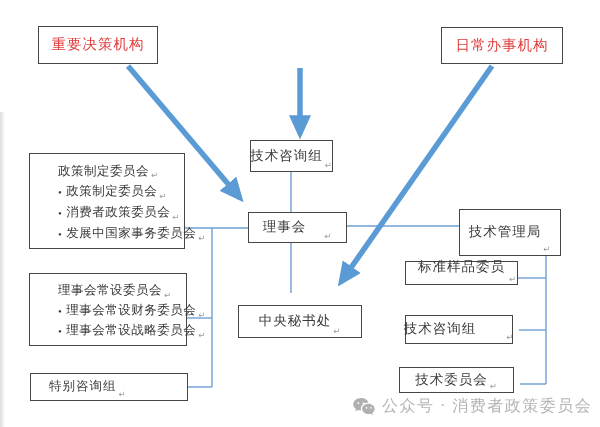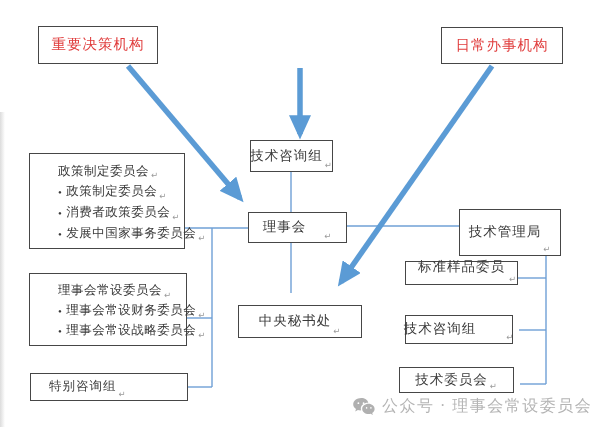--- a/index.html
+++ b/index.html
@@ -166,15 +166,15 @@
           <path d="M16.6 6.8c-3.6 0-6.4 2.3-6.4 5.1 0 2.8 2.8 5.1 6.4 5.1.7 0 1.4-.1 2-.3l2.3 1.2-.7-2c1.5-.9 2.4-2.4 2.4-4 0-2.8-2.9-5.1-6-5.1z"></path>
         </g>
         <g fill="#ffffff">
           <circle cx="6.4" cy="6.2" r="0.9"></circle>
           <circle cx="11.6" cy="6.2" r="0.9"></circle>
           <circle cx="14.6" cy="10.9" r="0.8"></circle>
           <circle cx="18.9" cy="10.9" r="0.8"></circle>
         </g>
       </svg>
     </span>
-    <span>公众号 · 理事会常设委员会</span>
+    <span>公众号 · 消费者政策委员会</span>
   </div>
 </div>
 
 </body></html>

